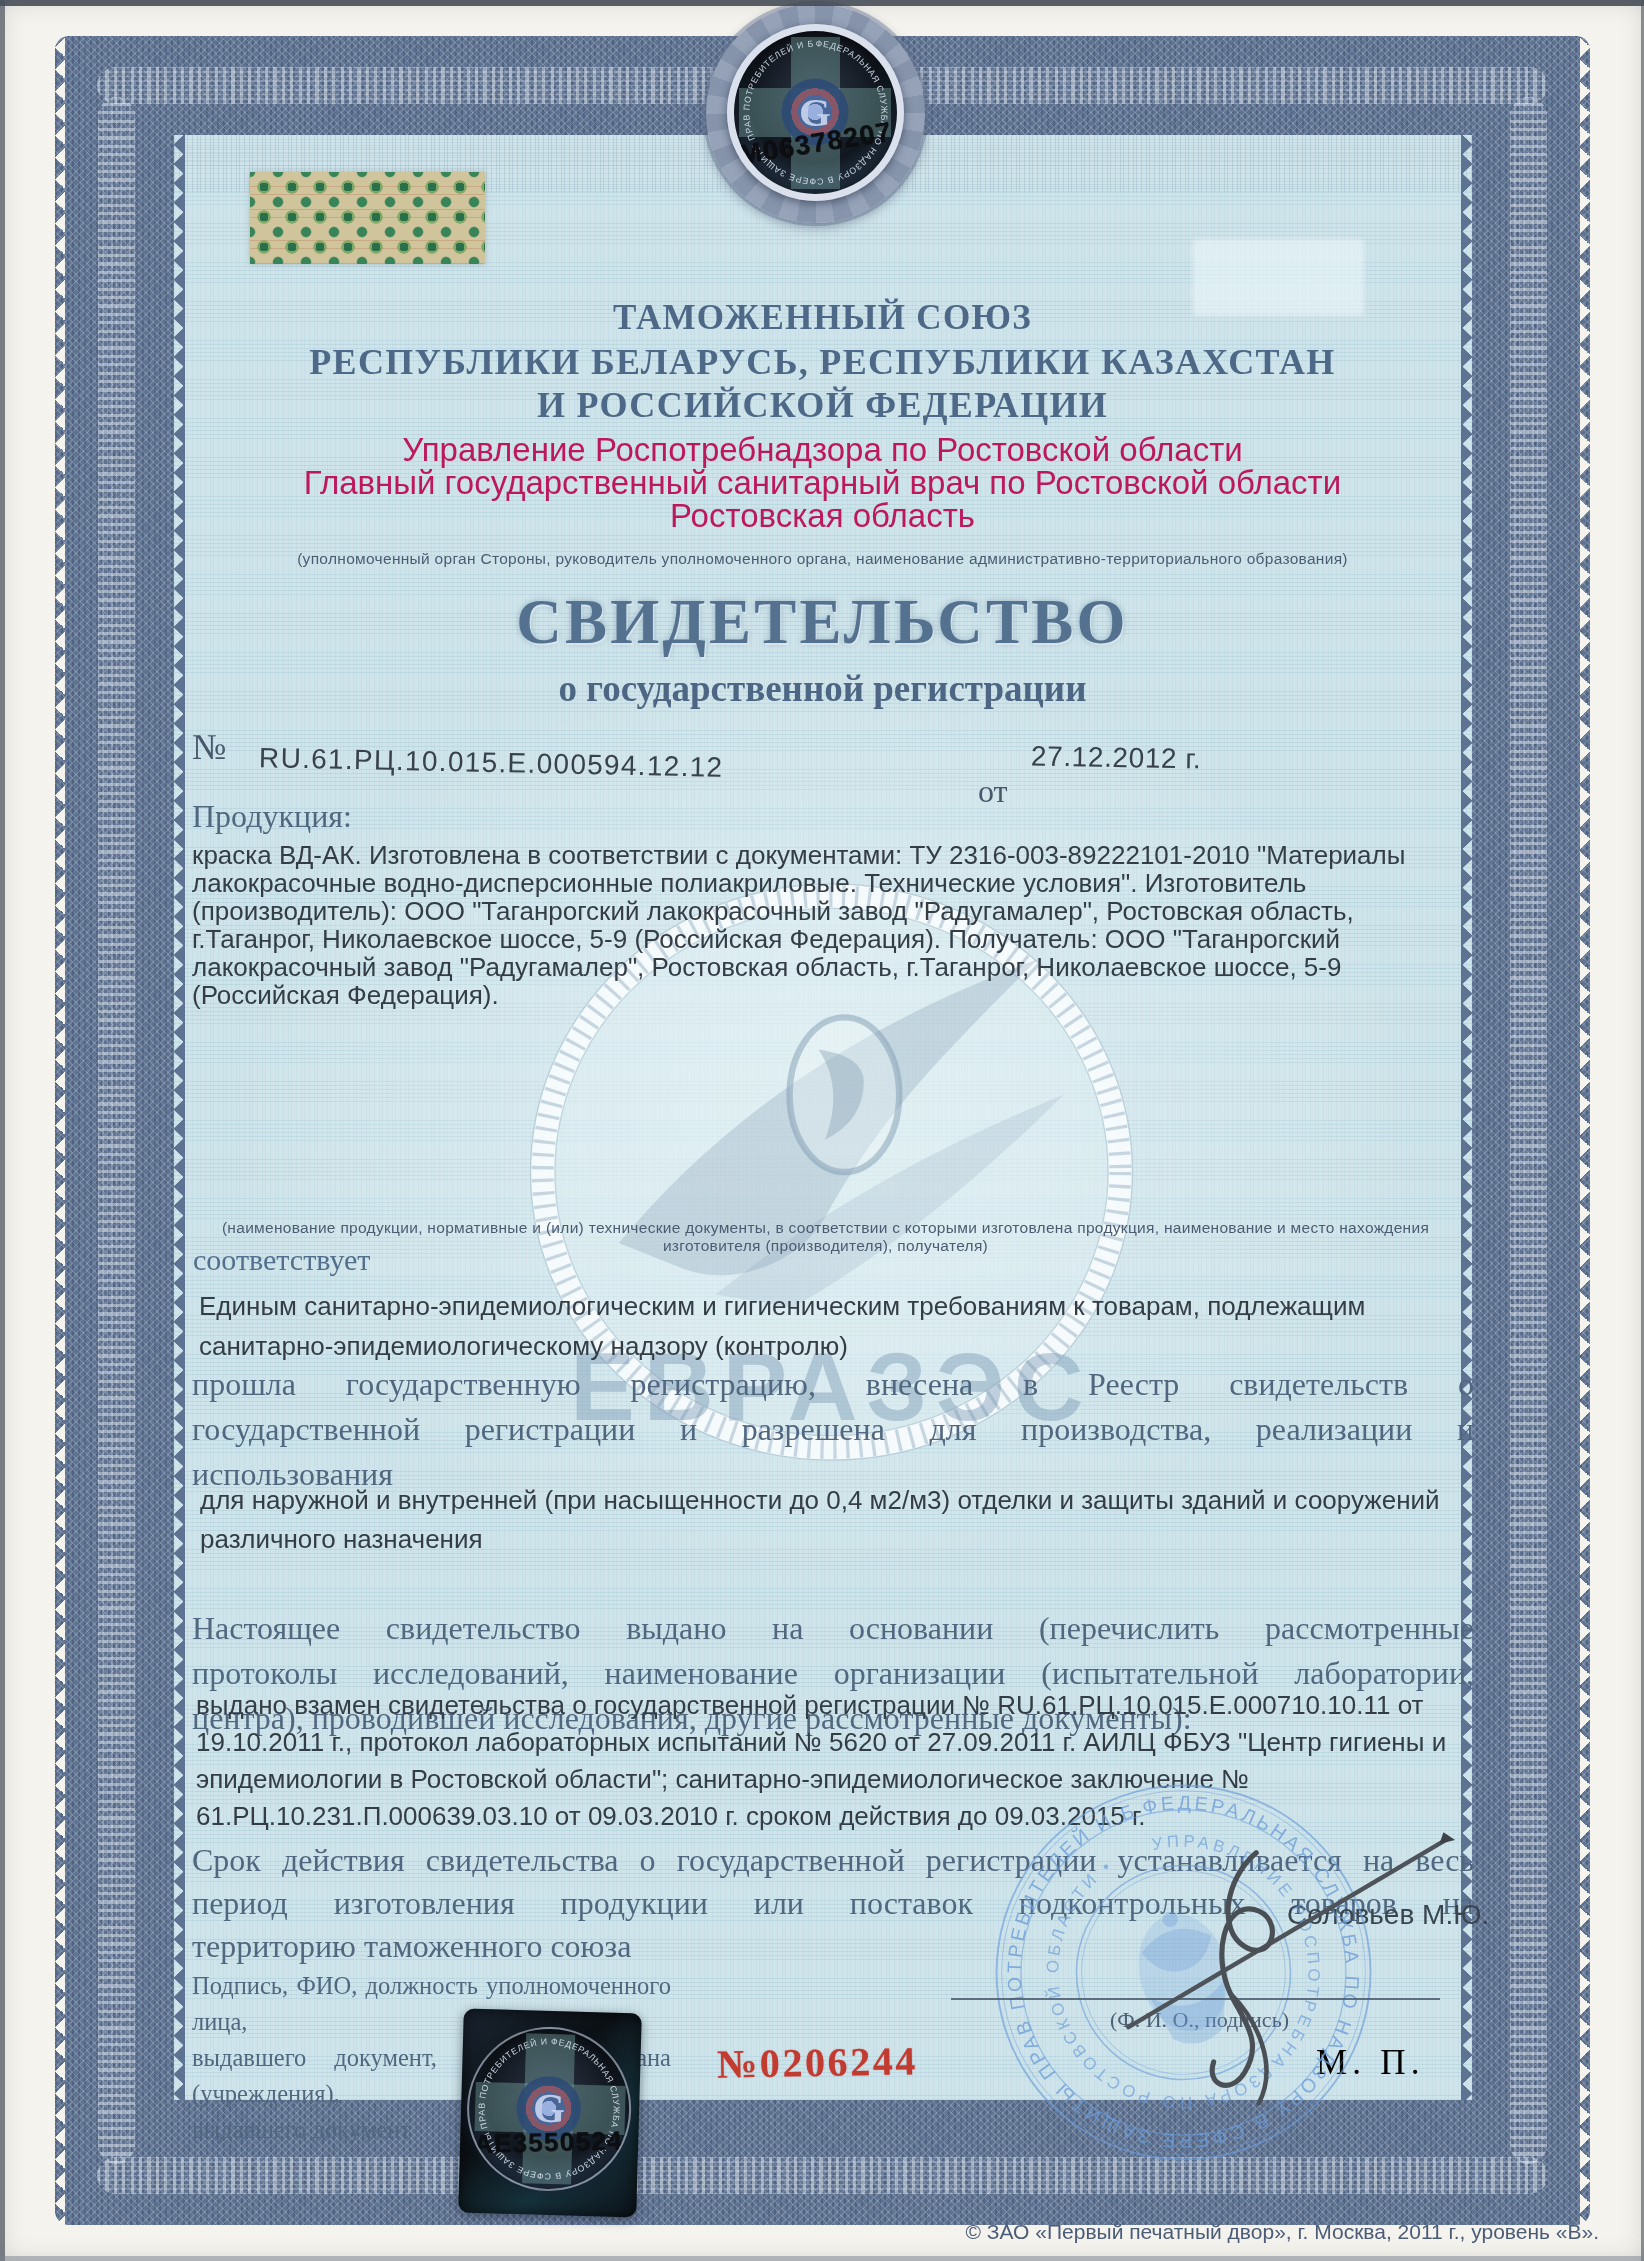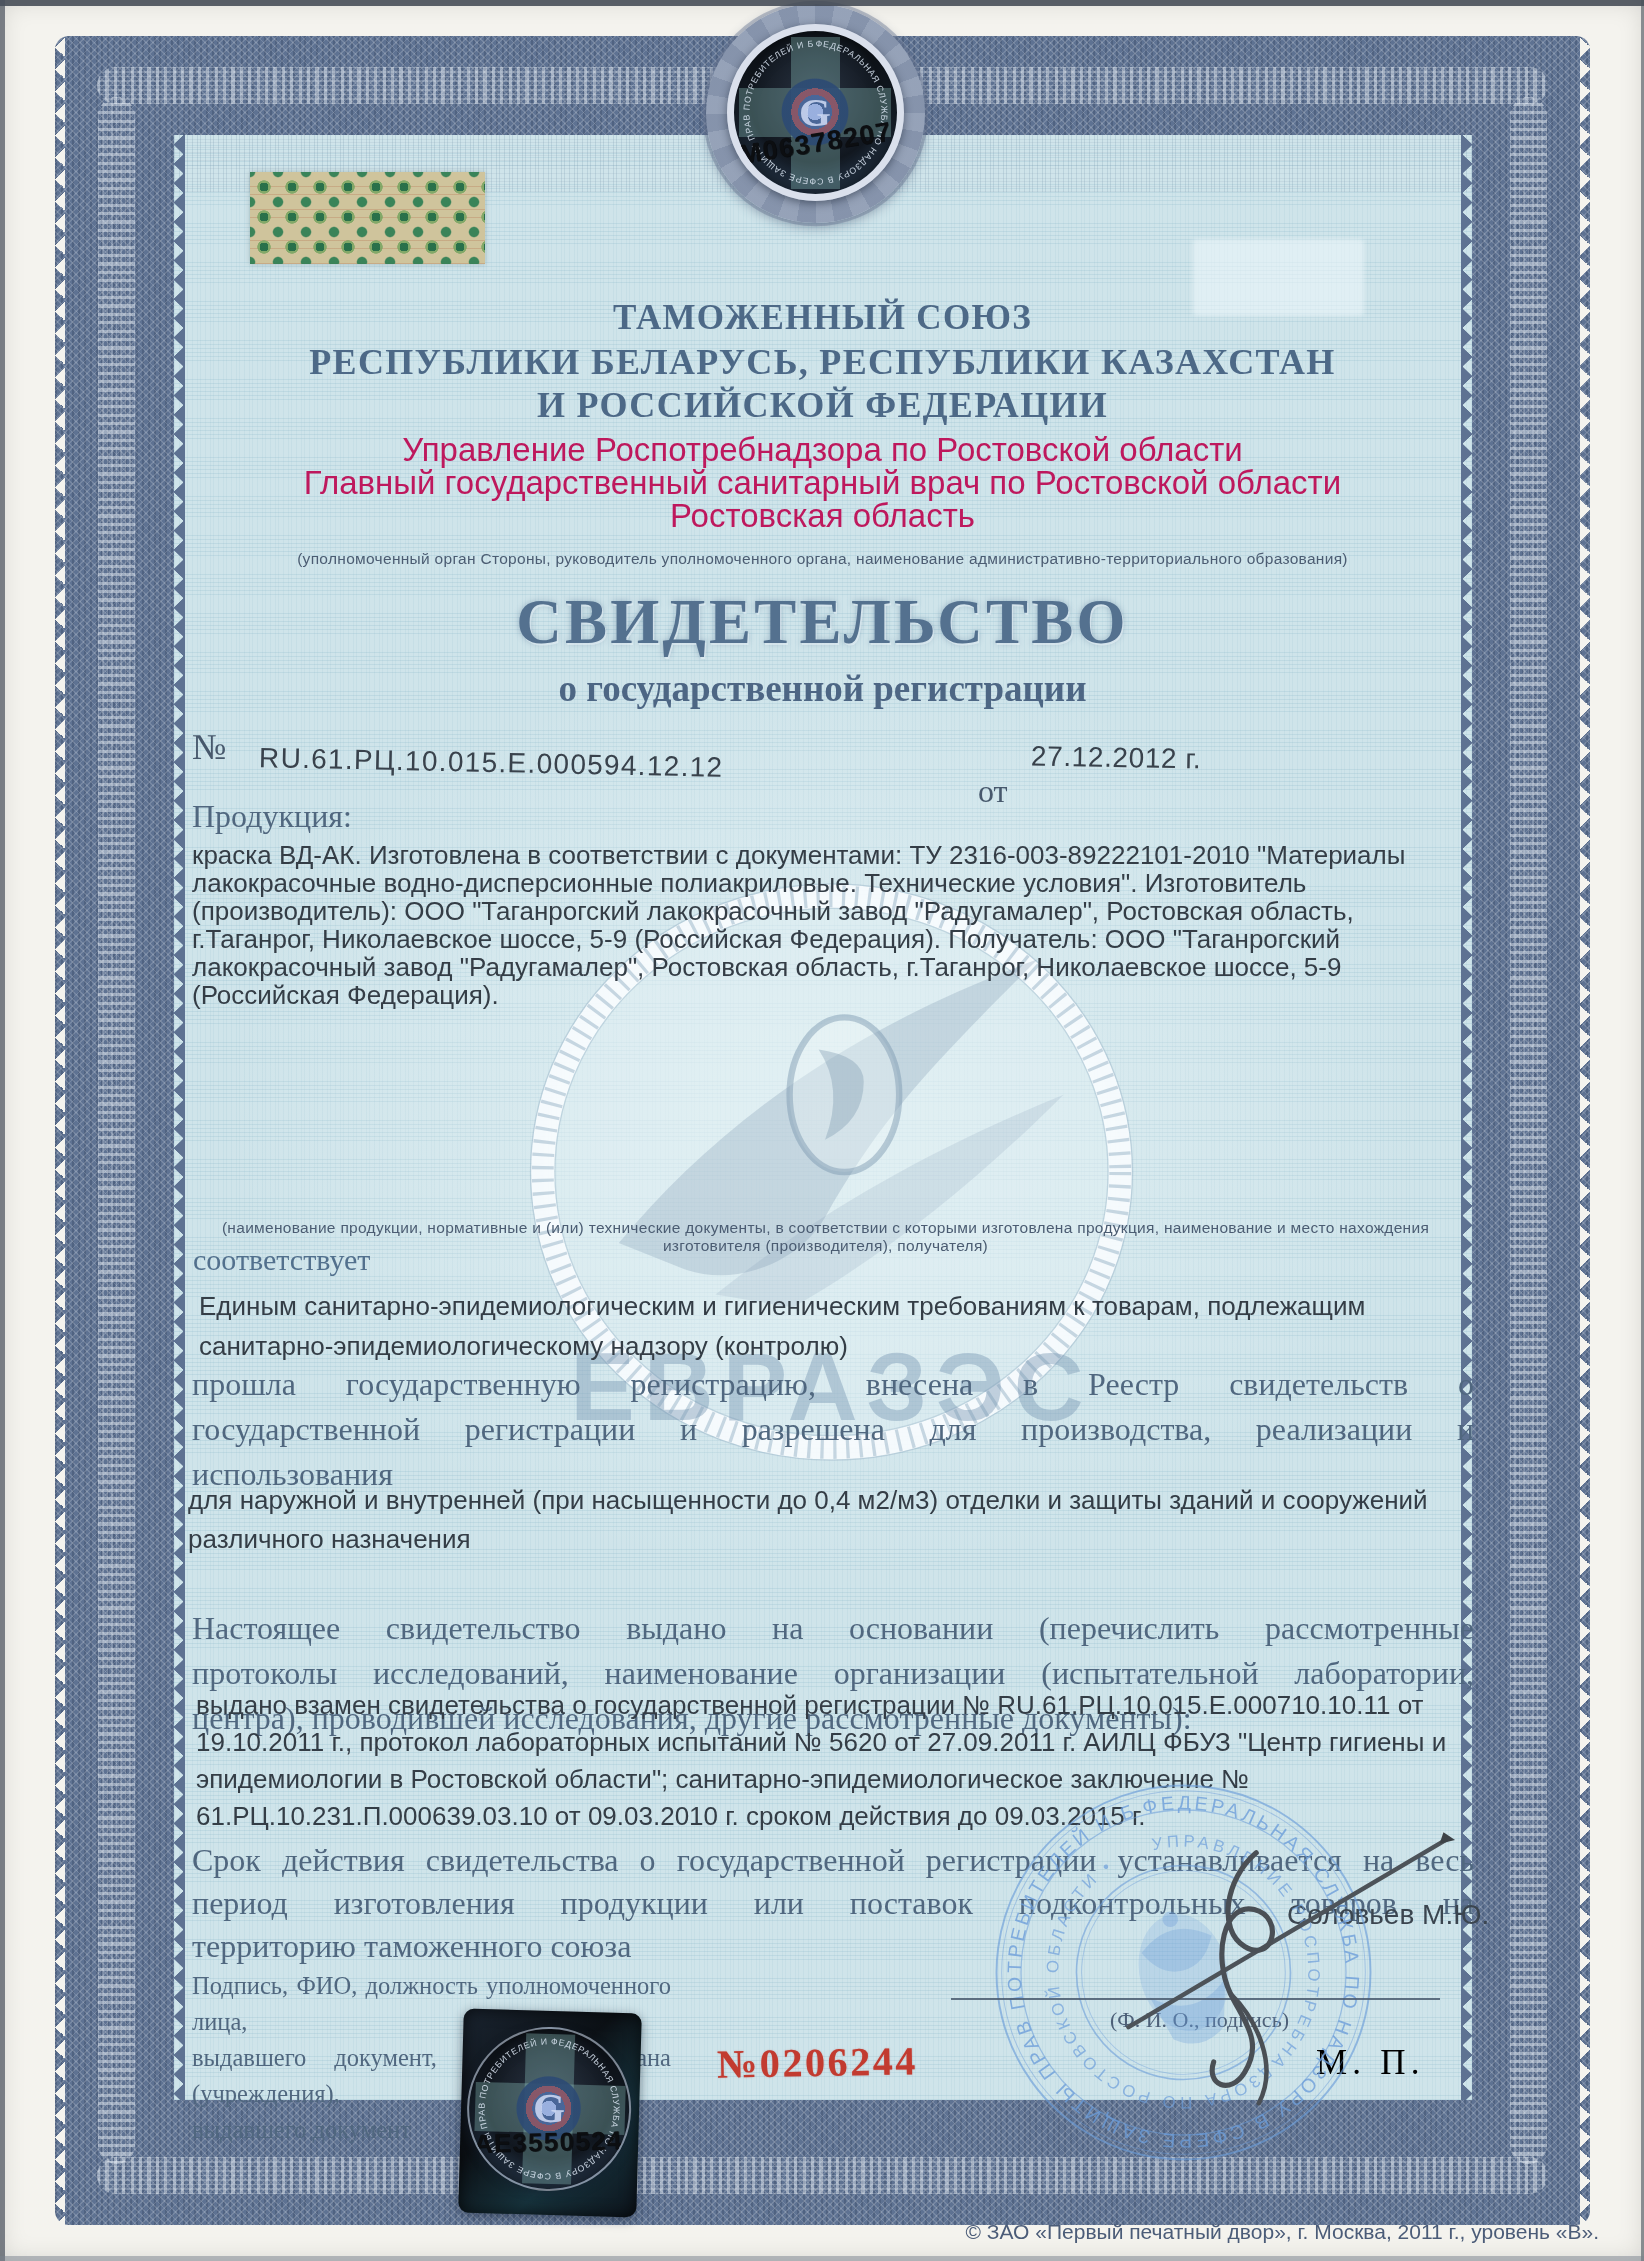--- a/index.html
+++ b/index.html
@@ -226,21 +226,21 @@
   <div class="t serif" style="left:193px; top:1243px; font-size:30px; color:#52708d;">соответствует</div>
   <div class="t body-sans pre" style="left:199px; top:1286px; width:1264px; line-height:40px;">Единым санитарно-эпидемиологическим и гигиеническим требованиям к товарам, подлежащим
 санитарно-эпидемиологическому надзору (контролю)</div>
 
   <div class="t serif serif-blue" style="left:192px; top:1362px; width:1282px; font-size:32px; line-height:45px;">
     <span class="jl">прошла государственную регистрацию, внесена в Реестр свидетельств о</span>
     <span class="jl">государственной регистрации и разрешена для производства, реализации и</span>
     <span class="ll">использования</span>
   </div>
 
-  <div class="t body-sans pre" style="left:188px; top:1481px; width:1283px; line-height:39px;">для наружной и внутренней (при насыщенности до 0,4 м2/м3) отделки и защиты зданий и сооружений
+  <div class="t body-sans pre" style="left:200px; top:1481px; width:1283px; line-height:39px;">для наружной и внутренней (при насыщенности до 0,4 м2/м3) отделки и защиты зданий и сооружений
 различного назначения</div>
 
   <div class="t serif serif-blue" style="left:192px; top:1564px; width:1282px; font-size:32px; line-height:45px;margin-top:42px;">
     <span class="jl">Настоящее свидетельство выдано на основании (перечислить рассмотренные</span>
     <span class="jl">протоколы исследований, наименование организации (испытательной лаборатории,</span>
     <span class="ll">центра), проводившей исследования, другие рассмотренные документы):</span>
   </div>
 
   <div class="t body-sans pre" style="left:196px; top:1687px; width:1283px; line-height:37px;">выдано взамен свидетельства о государственной регистрации № RU.61.РЦ.10.015.Е.000710.10.11 от
 19.10.2011 г., протокол лабораторных испытаний № 5620 от 27.09.2011 г. АИЛЦ ФБУЗ "Центр гигиены и

